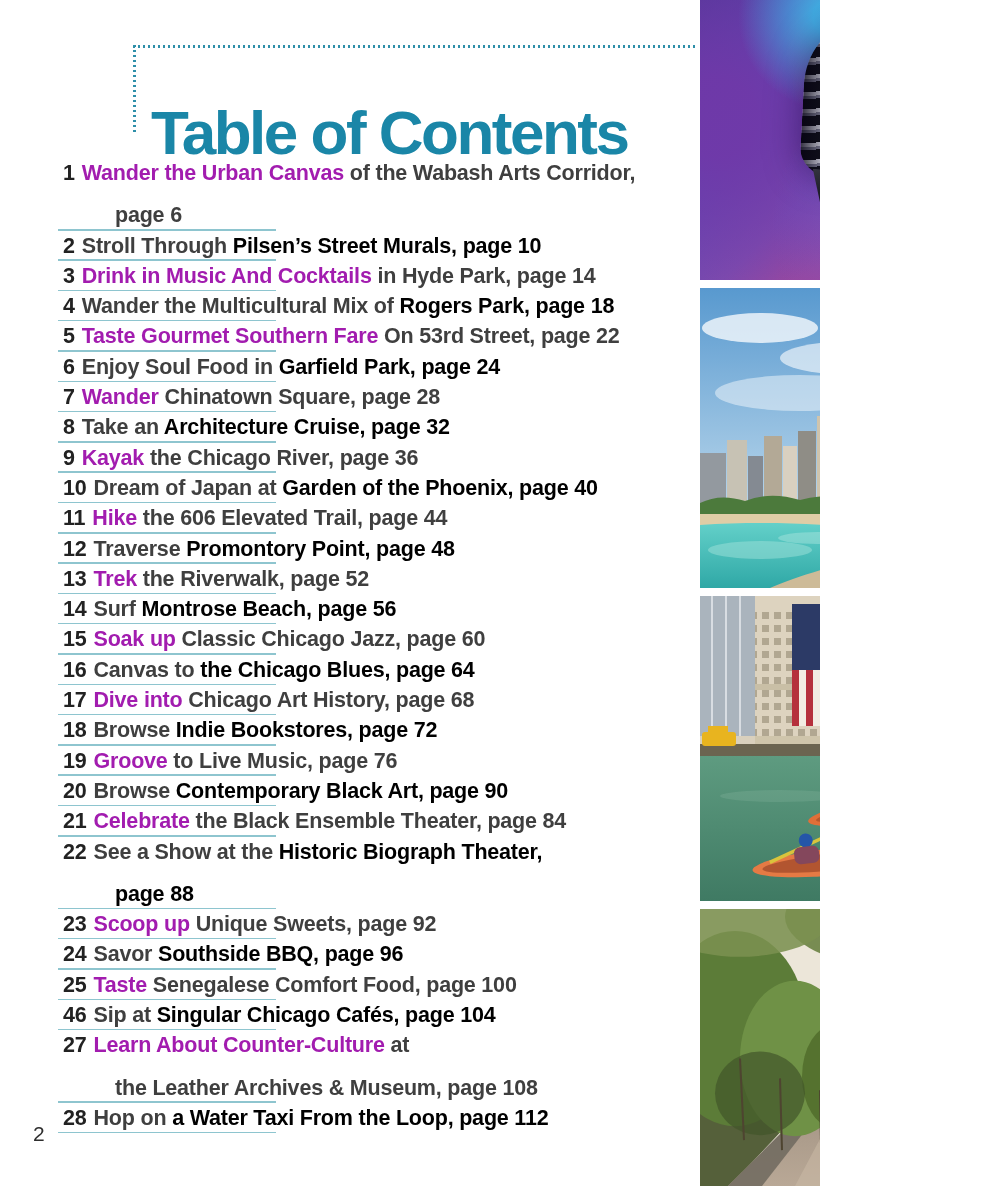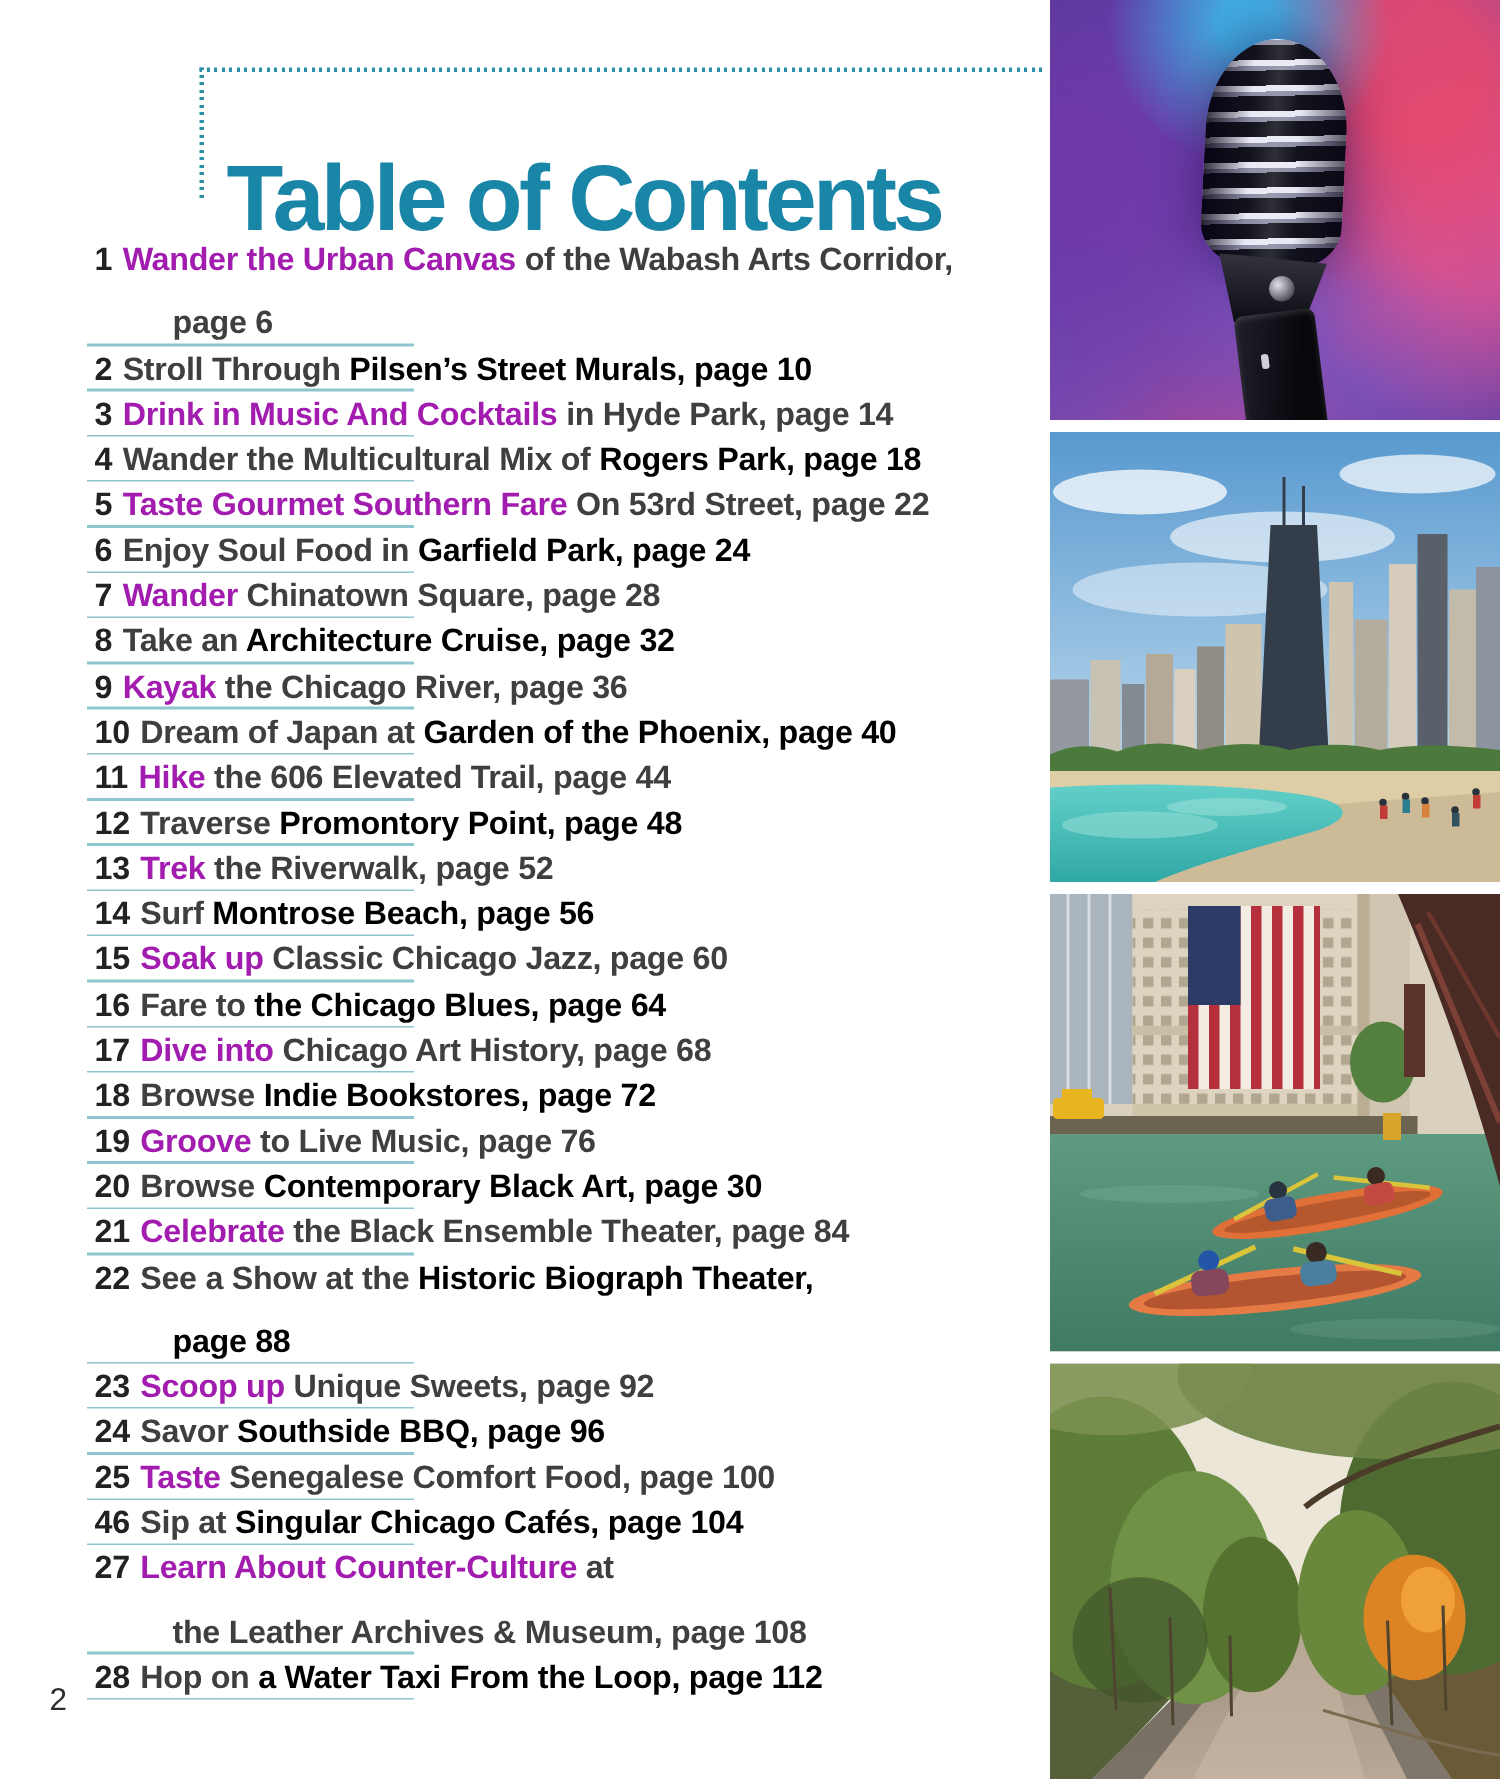--- a/index.html
+++ b/index.html
@@ -1,16 +1,16 @@
 <!DOCTYPE html>
 <html><head>
 <meta charset="utf-8">
 <style>
   html,body{margin:0;padding:0;background:#ffffff;}
-  #page{position:relative;width:1000px;height:1186px;background:#ffffff;overflow:hidden;
+  #page{position:relative;width:820px;height:1186px;background:#ffffff;overflow:hidden;
         font-family:"Liberation Sans", sans-serif;}
 
   
   .dots-top{position:absolute;left:133px;top:45px;width:565px;height:2.5px;
     background:repeating-linear-gradient(90deg,#2e8fa9 0 2px,transparent 2px 5px);}
   .dots-left{position:absolute;left:133px;top:45px;width:2.5px;height:88px;
     background:repeating-linear-gradient(180deg,#2e8fa9 0 2px,transparent 2px 5px);}
 
   .title{position:absolute;left:151px;top:60px;font-size:62px;font-weight:700;
     letter-spacing:-2.5px;line-height:1;color:#1a86a7;white-space:nowrap;}
@@ -81,25 +81,25 @@
       <div class="toc-entry"><span class="num">6</span><span class="seg-plain">Enjoy Soul Food in </span><span class="seg-bold">Garfield Park, page 24</span></div>
       <div class="toc-entry"><span class="num">7</span><span class="seg-teal">Wander</span><span class="seg-plain"> Chinatown Square, page 28</span></div>
       <div class="toc-entry"><span class="num">8</span><span class="seg-plain">Take an </span><span class="seg-bold">Architecture Cruise, page 32</span></div>
       <div class="toc-entry"><span class="num">9</span><span class="seg-teal">Kayak</span><span class="seg-plain"> the Chicago River, page 36</span></div>
       <div class="toc-entry"><span class="num">10</span><span class="seg-plain">Dream of Japan at </span><span class="seg-bold">Garden of the Phoenix, page 40</span></div>
       <div class="toc-entry"><span class="num">11</span><span class="seg-teal">Hike</span><span class="seg-plain"> the 606 Elevated Trail, page 44</span></div>
       <div class="toc-entry"><span class="num">12</span><span class="seg-plain">Traverse </span><span class="seg-bold">Promontory Point, page 48</span></div>
       <div class="toc-entry"><span class="num">13</span><span class="seg-teal">Trek</span><span class="seg-plain"> the Riverwalk, page 52</span></div>
       <div class="toc-entry"><span class="num">14</span><span class="seg-plain">Surf </span><span class="seg-bold">Montrose Beach, page 56</span></div>
       <div class="toc-entry"><span class="num">15</span><span class="seg-teal">Soak up</span><span class="seg-plain"> Classic Chicago Jazz, page 60</span></div>
-      <div class="toc-entry"><span class="num">16</span><span class="seg-plain">Fare to </span><span class="seg-bold">the Chicago Blues, page 64</span></div>
+      <div class="toc-entry"><span class="num">16</span><span class="seg-plain">Canvas to </span><span class="seg-bold">the Chicago Blues, page 64</span></div>
       <div class="toc-entry"><span class="num">17</span><span class="seg-teal">Dive into</span><span class="seg-plain"> Chicago Art History, page 68</span></div>
       <div class="toc-entry"><span class="num">18</span><span class="seg-plain">Browse </span><span class="seg-bold">Indie Bookstores, page 72</span></div>
       <div class="toc-entry"><span class="num">19</span><span class="seg-teal">Groove</span><span class="seg-plain"> to Live Music, page 76</span></div>
-      <div class="toc-entry"><span class="num">20</span><span class="seg-plain">Browse </span><span class="seg-bold">Contemporary Black Art, page 30</span></div>
+      <div class="toc-entry"><span class="num">20</span><span class="seg-plain">Browse </span><span class="seg-bold">Contemporary Black Art, page 90</span></div>
       <div class="toc-entry"><span class="num">21</span><span class="seg-teal">Celebrate</span><span class="seg-plain"> the Black Ensemble Theater, page 84</span></div>
       <div class="toc-entry"><span class="num">22</span><span class="seg-plain">See a Show at the </span><span class="seg-bold">Historic Biograph Theater,</span><div class="cont"><span class="seg-bold">page 88</span></div></div>
       <div class="toc-entry"><span class="num">23</span><span class="seg-teal">Scoop up</span><span class="seg-plain"> Unique Sweets, page 92</span></div>
       <div class="toc-entry"><span class="num">24</span><span class="seg-plain">Savor </span><span class="seg-bold">Southside BBQ, page 96</span></div>
       <div class="toc-entry"><span class="num">25</span><span class="seg-teal">Taste</span><span class="seg-plain"> Senegalese Comfort Food, page 100</span></div>
       <div class="toc-entry"><span class="num">46</span><span class="seg-plain">Sip at </span><span class="seg-bold">Singular Chicago Cafés, page 104</span></div>
       <div class="toc-entry"><span class="num">27</span><span class="seg-teal">Learn About Counter-Culture</span><span class="seg-plain"> at</span><div class="cont"><span class="seg-plain">the Leather Archives &amp; Museum, page 108</span></div></div>
       <div class="toc-entry"><span class="num">28</span><span class="seg-plain">Hop on </span><span class="seg-bold">a Water Taxi From the Loop, page 112</span></div>
     </div>
 

